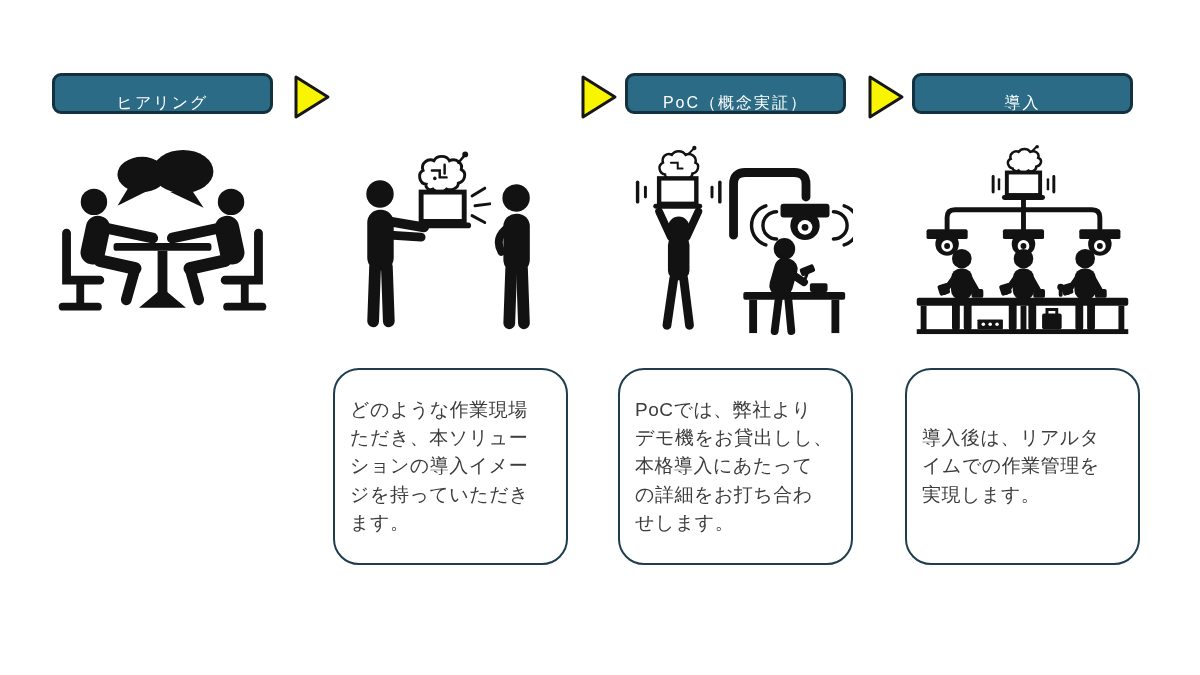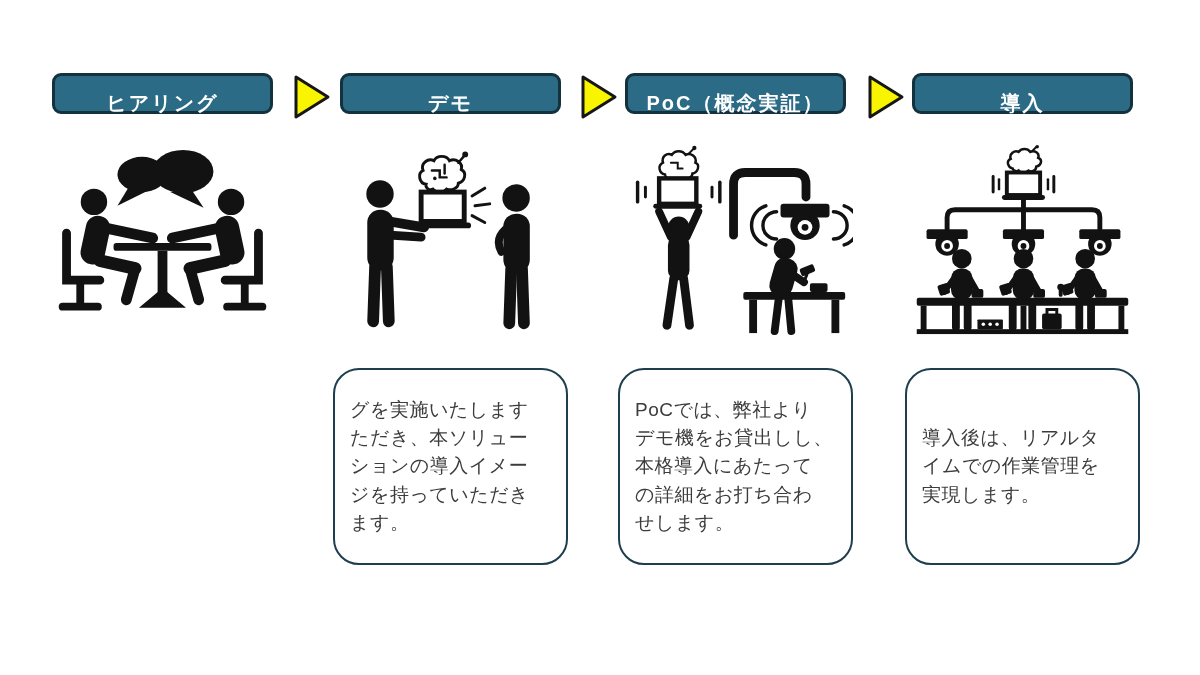--- a/index.html
+++ b/index.html
@@ -11,21 +11,21 @@
   .step1{left:45px;} .step2{left:333px;} .step3{left:618px;} .step4{left:905px;}
   .banner{
     position:absolute;top:73px;left:7px;right:7px;height:41px;
     background:var(--banner-fill,#2b6b86);
     border:3px solid var(--banner-border,#14313e);
     border-radius:9px;
     display:flex;align-items:center;justify-content:center;
     box-sizing:border-box;
   }
   .banner span{
-    color:var(--banner-text,#ffffff);font-weight:bold;font-size:20px;
+    color:var(--banner-text,#ffffff);font-weight:normal;font-size:16px;
     letter-spacing:2px;white-space:nowrap;margin-top:20px;
   }
   .illustration{
     position:absolute;top:132px;left:0;width:235px;height:222px;
     display:flex;align-items:center;justify-content:center;
   }
   .illustration svg{width:235px;height:222px;}
   .textbox{
     position:absolute;top:368px;left:0;width:235px;height:197px;
     background:var(--box-bg,#ffffff);
@@ -88,23 +88,20 @@
           <rect class="pic" x="176" y="72" width="25" height="50" rx="12" transform="rotate(-12 189 97)"></rect>
           <line class="pic-line" x1="182" y1="84" x2="130" y2="95" stroke-width="11"></line>
           <line class="pic-line" x1="184" y1="118" x2="148" y2="126" stroke-width="13"></line>
           <line class="pic-line" x1="148" y1="126" x2="157" y2="158" stroke-width="11"></line>
         </g>
       </svg>
     </div>
   </section>
 
   <section class="step step2">
-    <div class="banner">
-      <span>デモ</span>
-    </div>
     <div class="illustration">
       <svg viewBox="0 0 240 200">
         <g>
           <path class="pic-line" stroke-width="3" d="M95,40 c-7,-1 -9,-11 -3,-14 c-3,-7 5,-13 11,-10 c3,-6 13,-6 16,0 c6,-3 14,2 12,9 c6,3 4,12 -3,14 c0,5 -7,8 -12,6 c-3,4 -11,4 -14,0 c-4,2 -8,-2 -7,-5 z"></path>
           <path class="pic-line" stroke-width="2.5" d="M101,26 h8 v7 h7"></path>
           <path class="pic-line" stroke-width="2.5" d="M114,20 v9"></path>
           <circle class="pic" cx="104" cy="34" r="1.8"></circle>
           <line class="pic-line" x1="128" y1="18" x2="134" y2="11" stroke-width="2.5"></line>
           <circle class="pic" cx="135" cy="9.5" r="3"></circle>
         </g>
@@ -126,21 +123,21 @@
         <g>
           <circle class="pic" cx="187" cy="54" r="14"></circle>
           <rect class="pic" x="174" y="70" width="27" height="60" rx="13"></rect>
           <path class="pic-line" d="M176,86 q-11,10 -4,23" stroke-width="8"></path>
           <line class="pic-line" x1="182" y1="126" x2="180" y2="182" stroke-width="12"></line>
           <line class="pic-line" x1="193" y1="126" x2="195" y2="182" stroke-width="12"></line>
         </g>
       </svg>
     </div>
     <div class="textbox">
-      <p>グを実施いたします
+      <p>どのような作業現場
 ただき、本ソリュー
 ションの導入イメー
 ジを持っていただき
 ます。</p>
     </div>
   </section>
 
   <section class="step step4">
     <div class="banner">
       <span>導入</span>

